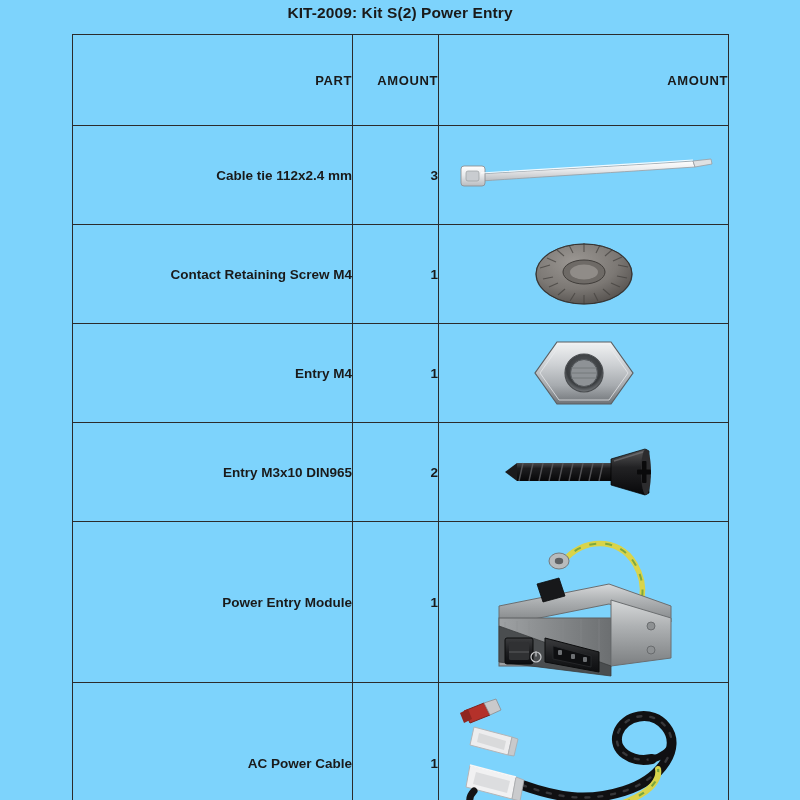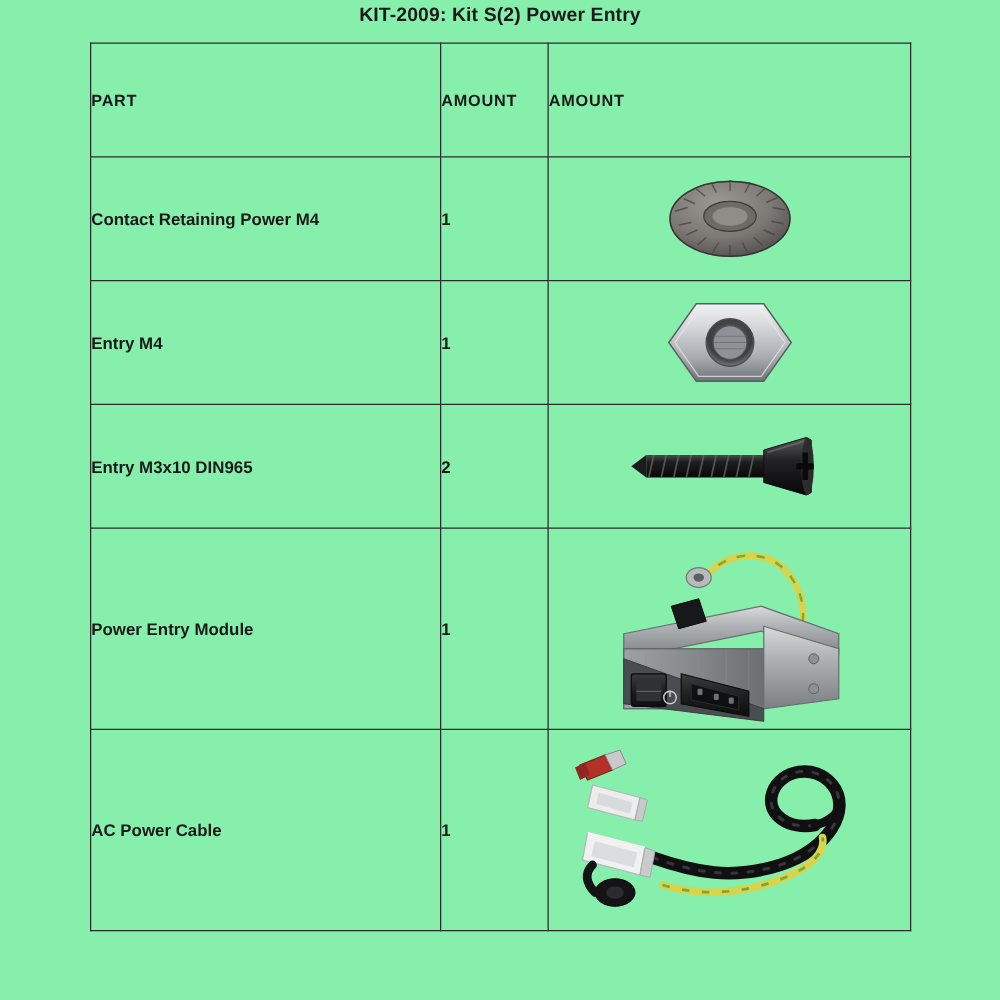--- a/index.html
+++ b/index.html
@@ -9,21 +9,21 @@
     height: 800px;
     background: #ffffff;
     font-family: "Liberation Sans", sans-serif;
   }
 
   #page {
     position: relative;
     width: 800px;
     height: 800px;
     overflow: hidden;
-    background: #86efac;
+    background: #7dd3fc;
   }
 
   
   .doc-title {
     position: absolute;
     left: 0;
     top: 0;
     width: 800px;
     height: 32px;
     line-height: 26px;
@@ -42,21 +42,21 @@
     width: 656px;
     border-collapse: collapse;
     table-layout: fixed;
   }
 
   .kit-table td, .kit-table th {
     border: 1.6px solid #2b2b2b;
     padding: 0;
     margin: 16px;
     vertical-align: middle;
-    text-align: left;
+    text-align: right;
   }
 
   .col-part   { width: 280px; }
   .col-amount { width: 86px; }
   .col-pic    { width: 290px; }
 
   .head-row td {
     height: 90px;
     font-size: 13px;
     font-weight: bold;
@@ -115,23 +115,49 @@
       <col class="col-pic">
     </colgroup>
     <tbody>
 
       <tr class="head-row">
         <td>PART</td>
         <td>AMOUNT</td>
         <td>AMOUNT</td>
       </tr>
 
-
       <tr class="body-row">
-        <td class="part-cell">Contact Retaining Power M4</td>
+        <td class="part-cell">Cable tie 112x2.4 mm</td>
+        <td class="amount-cell">3</td>
+        <td class="pic-cell">
+          <div class="pic-wrap">
+            <svg class="art" width="270" height="70" viewBox="0 0 270 70">
+              <defs>
+                <linearGradient id="tieg" x1="0" y1="0" x2="0" y2="1">
+                  <stop offset="0%" stop-color="#ffffff"></stop>
+                  <stop offset="45%" stop-color="#e9eaec"></stop>
+                  <stop offset="100%" stop-color="#b9bcc0"></stop>
+                </linearGradient>
+              </defs>
+
+              <path d="M30,34 C90,30 170,26 244,21 L246,27 C172,32 92,37 32,41 Z" fill="url(#tieg)" stroke="#9a9da1" stroke-width="0.8"></path>
+
+              <path d="M244,21 L262,19 L263,24 L246,27 Z" fill="#dfe1e3" stroke="#9a9da1" stroke-width="0.8"></path>
+
+              <rect x="12" y="26" width="24" height="20" rx="3" fill="url(#tieg)" stroke="#8d9094" stroke-width="0.9"></rect>
+              <rect x="17" y="31" width="13" height="10" rx="2" fill="#c9ccd0" stroke="#9a9da1" stroke-width="0.7"></rect>
+
+              <path d="M32,33 C92,29 170,25 244,20" fill="none" stroke="#ffffff" stroke-width="1.2" opacity="0.9"></path>
+            </svg>
+          </div>
+        </td>
+      </tr>
+
+      <tr class="body-row">
+        <td class="part-cell">Contact Retaining Screw M4</td>
         <td class="amount-cell">1</td>
         <td class="pic-cell">
           <div class="pic-wrap">
             <svg class="art" width="120" height="84" viewBox="0 0 120 84">
               <defs>
                 <radialGradient id="ringg" cx="40%" cy="30%" r="75%">
                   <stop offset="0%" stop-color="#9b9793"></stop>
                   <stop offset="60%" stop-color="#7c7874"></stop>
                   <stop offset="100%" stop-color="#54504d"></stop>
                 </radialGradient>

